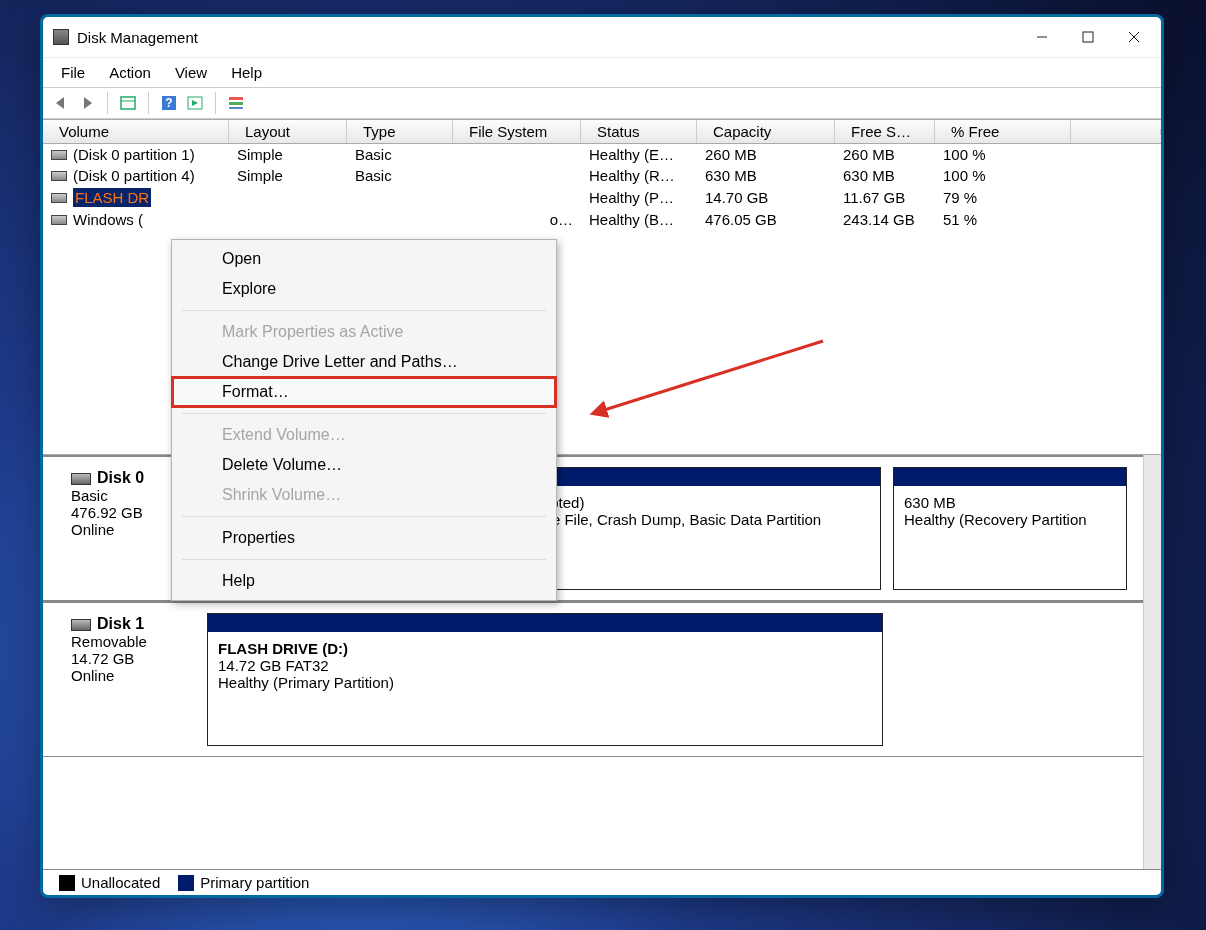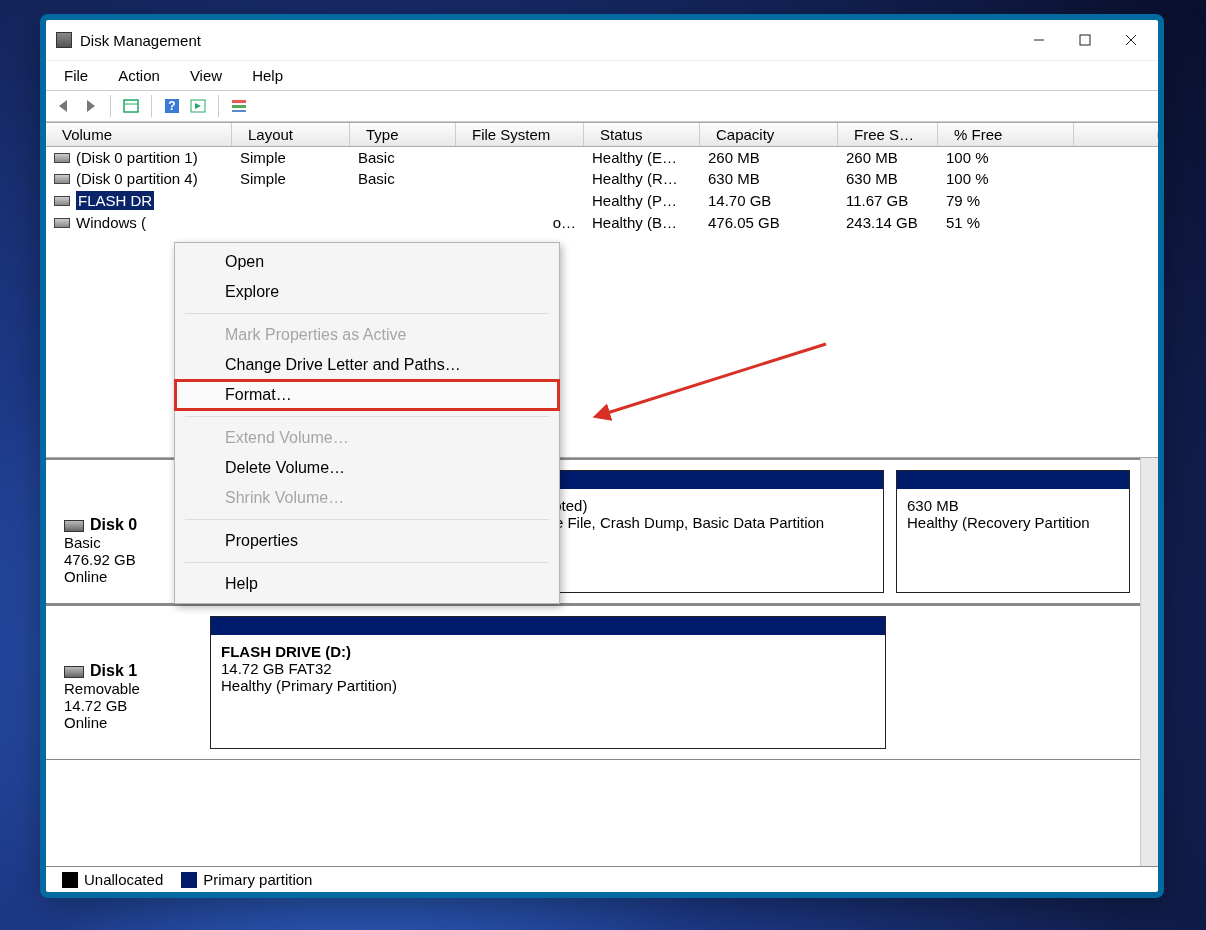--- a/index.html
+++ b/index.html
@@ -13,21 +13,21 @@
     height: 930px;
     overflow: hidden;
   }
   .window {
     position: absolute;
     left: 40px;
     top: 14px;
     width: 1124px;
     height: 884px;
     background: #fff;
-    border: 6px solid #0369a1;
+    border: 3px solid #0369a1;
     border-radius: 8px;
     box-shadow: 0 10px 40px rgba(0,0,0,.4);
     display: flex;
     flex-direction: column;
     overflow: hidden;
   }
   
   .titlebar {
     display: flex;
     align-items: center;
@@ -45,21 +45,21 @@
   .tb-btn {
     width: 46px; height: 36px;
     display: flex; align-items: center; justify-content: center;
     font-size: 14px;
   }
   .tb-btn svg { width: 14px; height: 14px; stroke: #222; stroke-width: 1; fill: none; }
 
   
   .menubar {
     display: flex;
-    gap: 10px;
+    gap: 4px;
     padding: 2px 8px;
     border-top: 1px solid #eee;
   }
   .menubar .menu { padding: 4px 10px; }
 
   
   .toolbar {
     display: flex;
     align-items: center;
     gap: 6px;
@@ -106,21 +106,21 @@
   .vol-row .name { display: flex; align-items: center; gap: 6px; }
   .vol-row .diskicon {
     width: 16px; height: 10px;
     background: linear-gradient(#ccc,#888);
     border: 1px solid #444;
   }
   .vol-row.selected {
     position: relative;
   }
   .vol-row.selected .name-label {
-    background:#0a246a; color:#ffffff; padding:1px 2px;
+    background:#0a246a; color:#f97316; padding:1px 2px;
   }
 
   
   .context-menu {
     position: absolute;
     width: 386px;
     background: #f5f5f5;
     border: 1px solid #b5b5b5;
     box-shadow: 2px 3px 8px rgba(0,0,0,.3);
     padding: 4px 0;
@@ -159,22 +159,21 @@
   .disk-scroll { flex:1; overflow:hidden; }
   .disk-row {
     display: flex;
     border-top: 2px solid #888;
     border-bottom: 1px solid #888;
     min-height: 146px;
     background:#fff;
   }
   .disk-info {
     width: 164px;
-    padding: 12px 10px 10px 18px;
-    margin-top: 44px;
+    padding: 12px 10px 10px 28px;
   }
   .disk-info .dicon {
     width: 20px; height: 12px;
     background: linear-gradient(#bbb,#666);
     border:1px solid #333;
     display:inline-block;
     margin-right:6px;
     vertical-align:middle;
   }
   .disk-info b { font-size:16px; }

